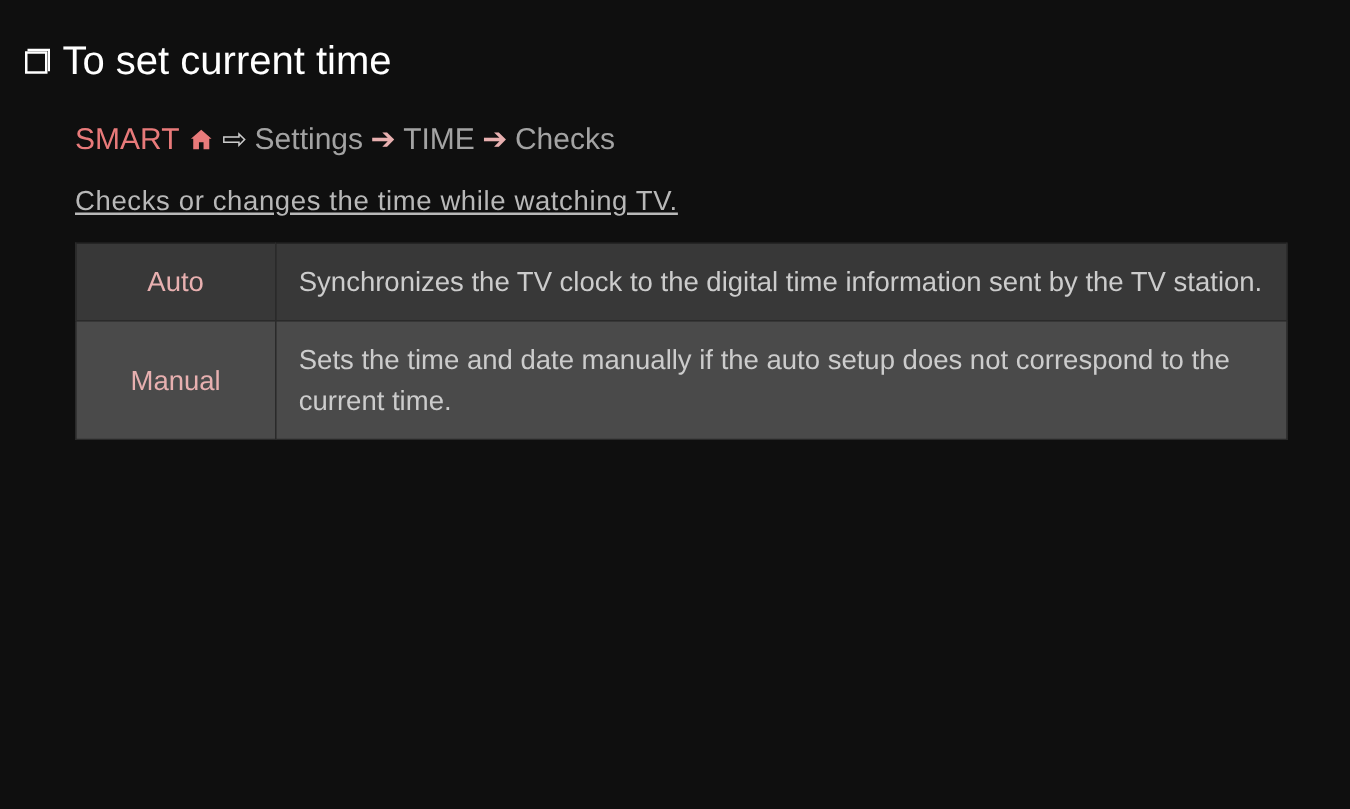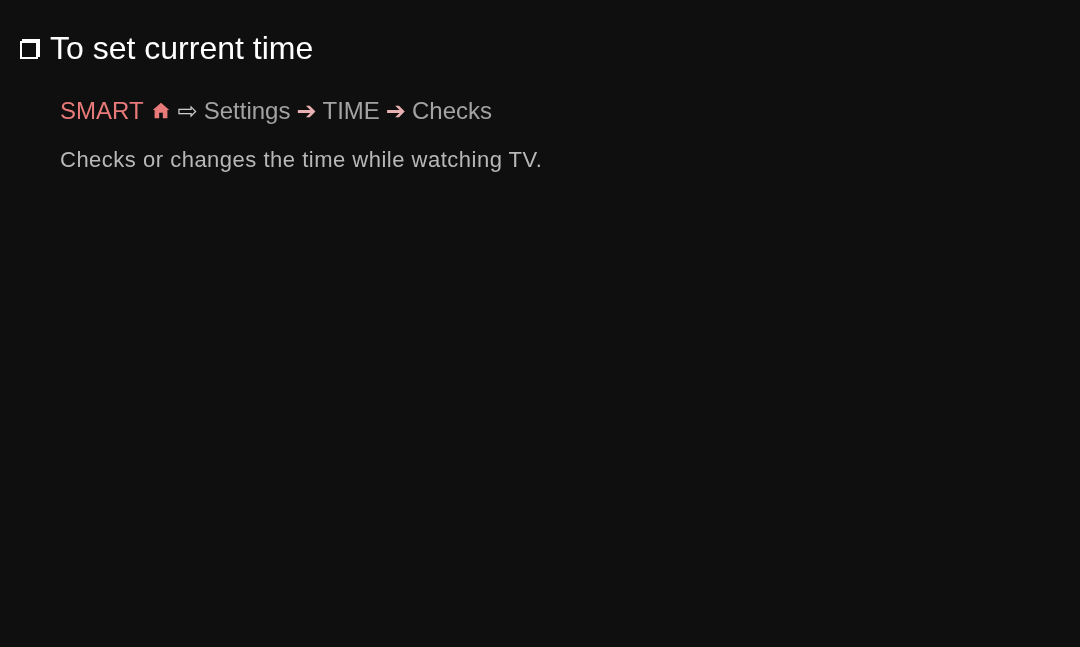--- a/index.html
+++ b/index.html
@@ -71,20 +71,21 @@
     .arrow-single {
       color: #e8b0b0;
       font-size: 24px;
     }
     .description {
       margin-left: 40px;
       font-size: 22px;
       color: #b8b8b8;
       margin-bottom: 20px;
       letter-spacing: 0.5px;
+      text-decoration: underline;
     }
     .table {
       margin-left: 40px;
       margin-right: 30px;
       border-collapse: collapse;
       width: calc(100% - 70px);
     }
     .table tr:nth-child(1) td {
       background-color: #383838;
     }
@@ -128,15 +129,23 @@
     <span class="arrow-single">➔</span>
     <span class="bc-white">TIME</span>
     <span class="arrow-single">➔</span>
     <span class="bc-white">Checks</span>
   </div>
 
   <p class="description">Checks or changes the time while watching TV.</p>
 
   <table class="table">
     <tbody>
+        <tr>
+      <td class="label-cell">Auto</td>
+      <td class="desc-cell">Synchronizes the TV clock to the digital time information sent by the TV station.</td>
+    </tr>
+    <tr>
+      <td class="label-cell">Manual</td>
+      <td class="desc-cell">Sets the time and date manually if the auto setup does not correspond to the current time.</td>
+    </tr>
   </tbody>
     </table>
 </div>
 
 </body></html>

